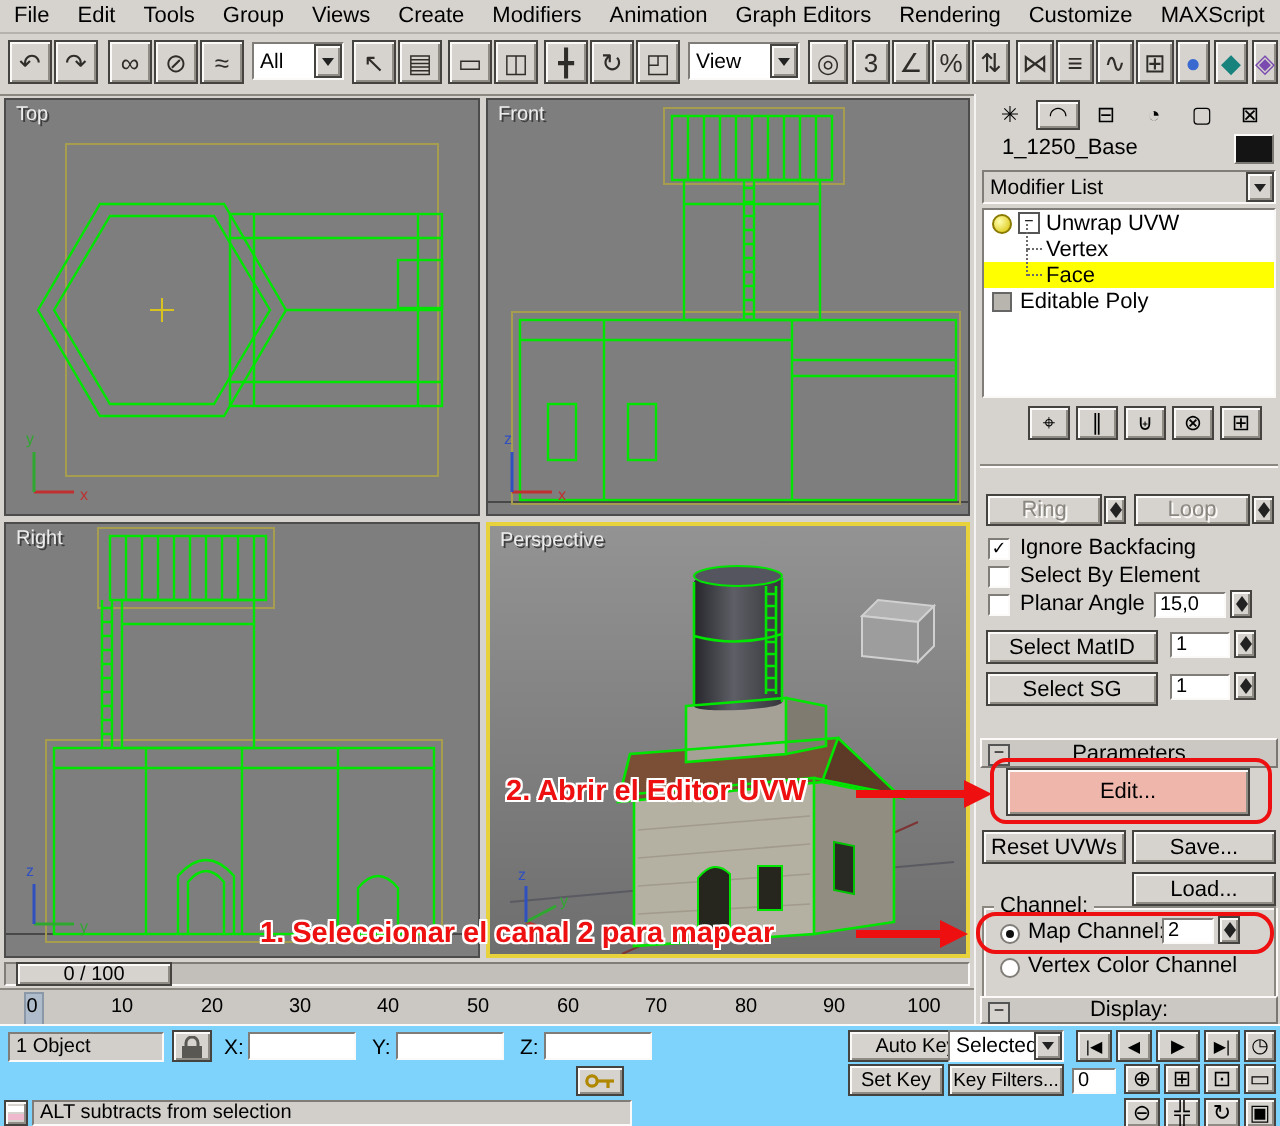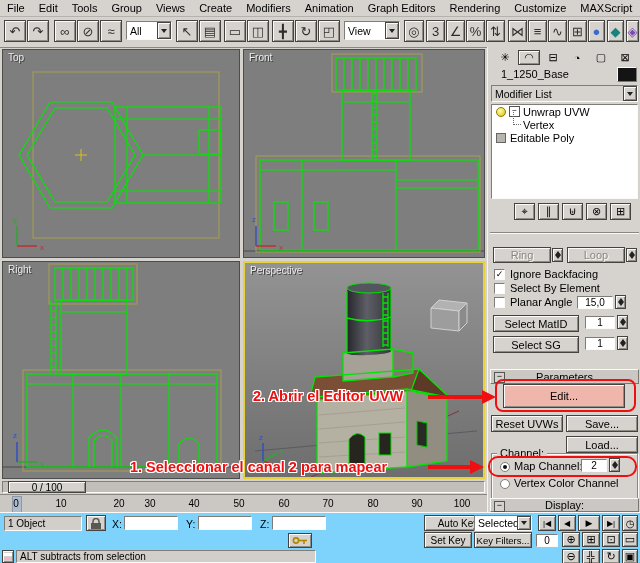--- a/index.html
+++ b/index.html
@@ -11,21 +11,21 @@
   .tbtn{width:22px;height:22px;top:3px;font-size:13px;color:#2f2d2a;}
   .combo{position:absolute;background:#fff;border:1px solid;border-color:#807d78 #fbfaf8 #fbfaf8 #807d78;box-sizing:border-box;display:flex;align-items:center;font-size:10.5px;}
   .combo .ctext{flex:1;padding-left:3px;overflow:hidden;white-space:nowrap;}
   .combo .carrow{width:14px;align-self:stretch;background:#d6d3ce;border:1px solid #45433f;box-shadow:inset 1px 1px 0 #fbfaf8,inset -1px -1px 0 #8f8c86;display:flex;align-items:center;justify-content:center;box-sizing:border-box;}
   .tri-down{width:0;height:0;border-left:3px solid transparent;border-right:3px solid transparent;border-top:4px solid #222;}
   .viewport{position:absolute;background:#7e7e7e;overflow:hidden;border:1px solid #4c4c4c;box-sizing:border-box;}
   .vplabel{position:absolute;left:5px;top:2px;color:#ececec;font-size:10px;text-shadow:1px 1px 0 #3e3e3e;}
   .cp{position:absolute;left:487px;top:47px;width:153px;height:465px;background:#d6d3ce;border-left:1px solid #f4f3f1;box-sizing:border-box;}
   .cp .lbl{position:absolute;font-size:11px;white-space:nowrap;}
   .sunkf{position:absolute;background:#fff;border:1px solid;border-color:#807d78 #fbfaf8 #fbfaf8 #807d78;box-sizing:border-box;font-size:10px;font-family:"Liberation Sans",sans-serif;padding:0 2px;}
-  input.sunkf{outline:none;text-align:center;}
+  input.sunkf{outline:none;}
   .stackbox{position:absolute;background:#fff;border:1px solid;border-color:#807d78 #fbfaf8 #fbfaf8 #807d78;box-sizing:border-box;overflow:hidden;}
   .srow{height:13px;display:flex;align-items:center;font-size:11px;padding-left:4px;position:relative;white-space:nowrap;}
   .srow.child{padding-left:31px;}
   .srow.child::before{content:"";position:absolute;left:21px;top:-6px;height:12px;width:7px;border-left:1px dotted #6a6a6a;border-bottom:1px dotted #6a6a6a;}
   .facerow{background:#ffff00;}
   .bulb{width:8px;height:8px;border-radius:50%;background:radial-gradient(circle at 35% 35%,#ffffb0,#d8c000);border:1px solid #8a7a00;margin-right:3px;flex:none;}
   .exp{width:9px;height:9px;border:1px solid #555;background:#fff;font-size:8px;line-height:7px;text-align:center;margin-right:3px;flex:none;}
   .polyicon{width:8px;height:8px;background:#b8b5ae;border:1px solid #666;margin-right:4px;flex:none;}
   .groove{position:absolute;height:0;border-top:1px solid #8a8781;border-bottom:1px solid #fbfaf8;}
   .cb{position:absolute;width:11px;height:11px;background:#fff;border:1px solid;border-color:#807d78 #fbfaf8 #fbfaf8 #807d78;box-sizing:border-box;font-size:9px;line-height:9px;text-align:center;}
@@ -331,20 +331,23 @@
 
     <div class="stackbox" style="left:3px;top:57px;width:147px;height:95px;">
       <div class="srow">
         <span class="bulb"></span>
         <span class="exp">−</span>
         <span>Unwrap UVW</span>
       </div>
       <div class="srow child">
           <span>Vertex</span>
         </div>
+      <div class="srow child facerow">
+          <span>Face</span>
+        </div>
       <div class="srow">
         <span class="polyicon"></span>
         <span>Editable Poly</span>
       </div>
     </div>
 
     <div class="btn" style="left:26px;top:156px;width:21px;height:17px;">
         <span>⌖</span>
       </div>
     <div class="btn" style="left:50px;top:156px;width:21px;height:17px;">
@@ -422,21 +425,21 @@
 
   <div class="sunkpanel" style="left:2px;top:481px;width:483px;height:12px;background:#c2bfba;padding:0;"></div>
   <div class="btn" style="left:8px;top:481px;width:78px;height:12px;font-size:10px;">
       <span>0 / 100</span>
     </div>
 
   <div class="trackbar">
     <div style="position:absolute;left:12px;top:1px;width:8px;height:15px;background:#aebccb;border:1px solid #8a98a8;"></div>
     <span class="tick" style="left:16px;">0</span>
     <span class="tick" style="left:61px;">10</span>
-    <span class="tick" style="left:119px;">20</span>
+    <span class="tick" style="left:106px;">20</span>
     <span class="tick" style="left:150px;">30</span>
     <span class="tick" style="left:194px;">40</span>
     <span class="tick" style="left:239px;">50</span>
     <span class="tick" style="left:284px;">60</span>
     <span class="tick" style="left:328px;">70</span>
     <span class="tick" style="left:373px;">80</span>
     <span class="tick" style="left:417px;">90</span>
     <span class="tick" style="left:462px;">100</span>
   </div>
 

